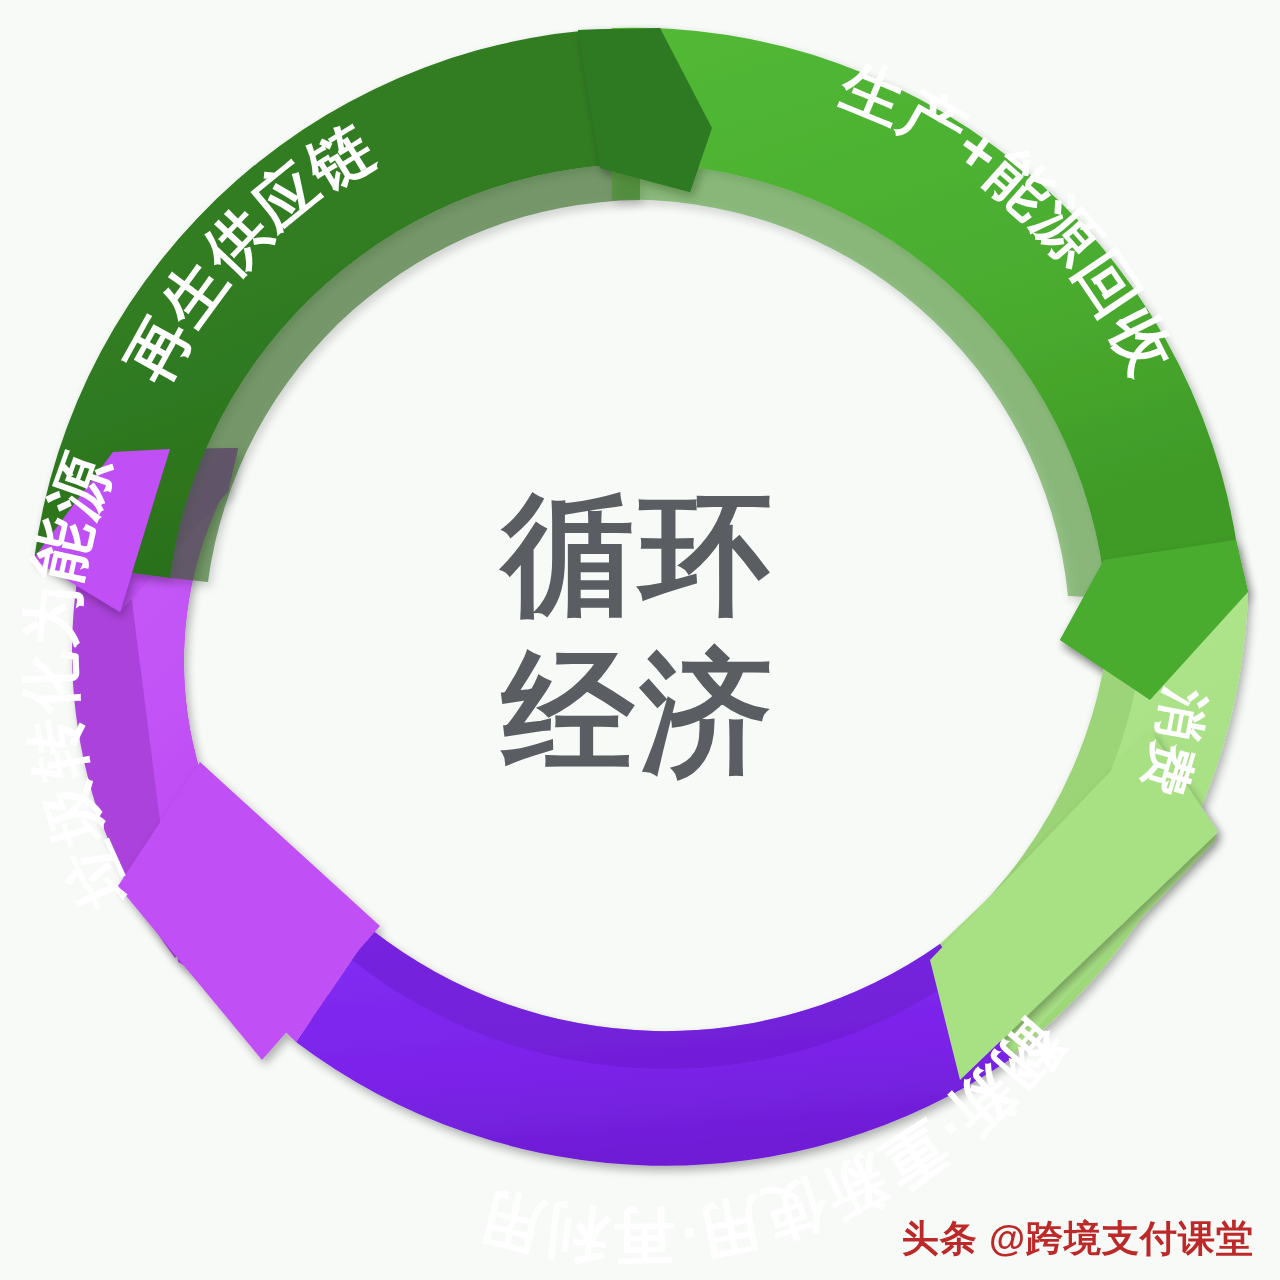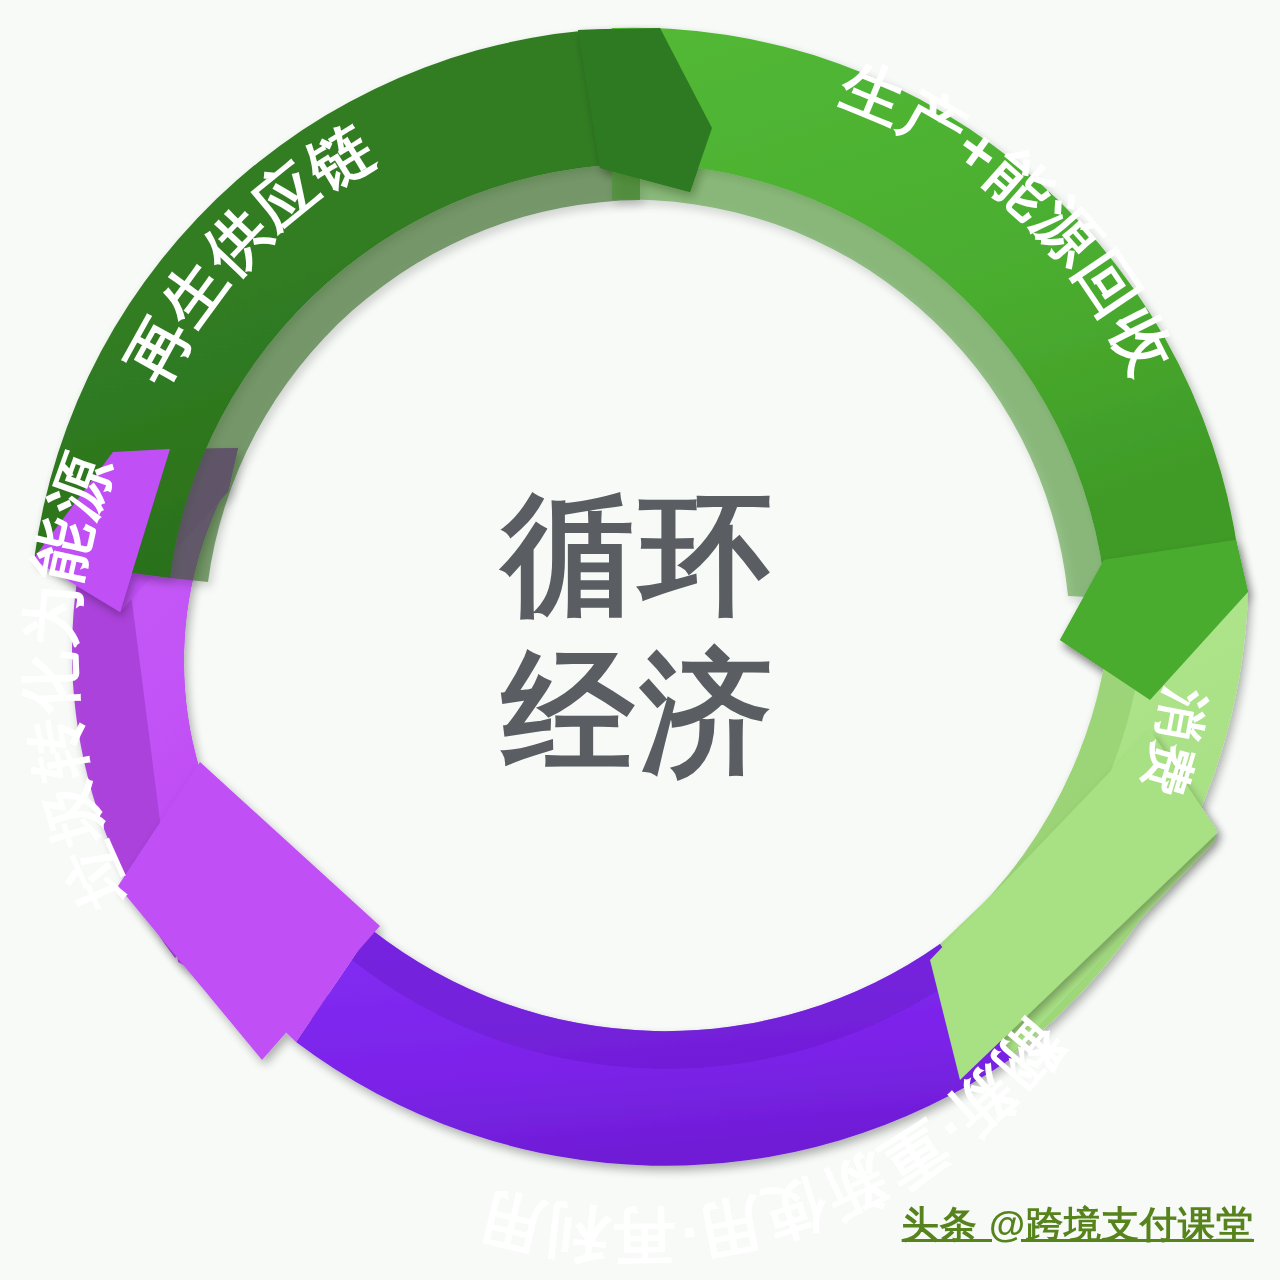--- a/index.html
+++ b/index.html
@@ -37,29 +37,28 @@
   .center-line {
     fill: #5a5e62;
     font-family: "Liberation Sans", "DejaVu Sans", sans-serif;
     font-weight: bold;
     font-size: 132px;
     letter-spacing: 6px;
   }
   #watermark {
     position: absolute;
     right: 26px;
-    bottom: 30px;
+    bottom: 16px;
     font-family: "Liberation Sans", "DejaVu Sans", sans-serif;
     font-size: 37px;
     font-weight: bold;
-    color: #4d7c0f;
+    color: #b91c1c;
     letter-spacing: 1px;
     white-space: nowrap;
     opacity: .94;
-    text-decoration: underline;
   }
 </style>
 </head>
 <body>
 
 <div id="stage">
 
   <svg id="ring" viewBox="0 0 1280 1280">
     <defs>
 

